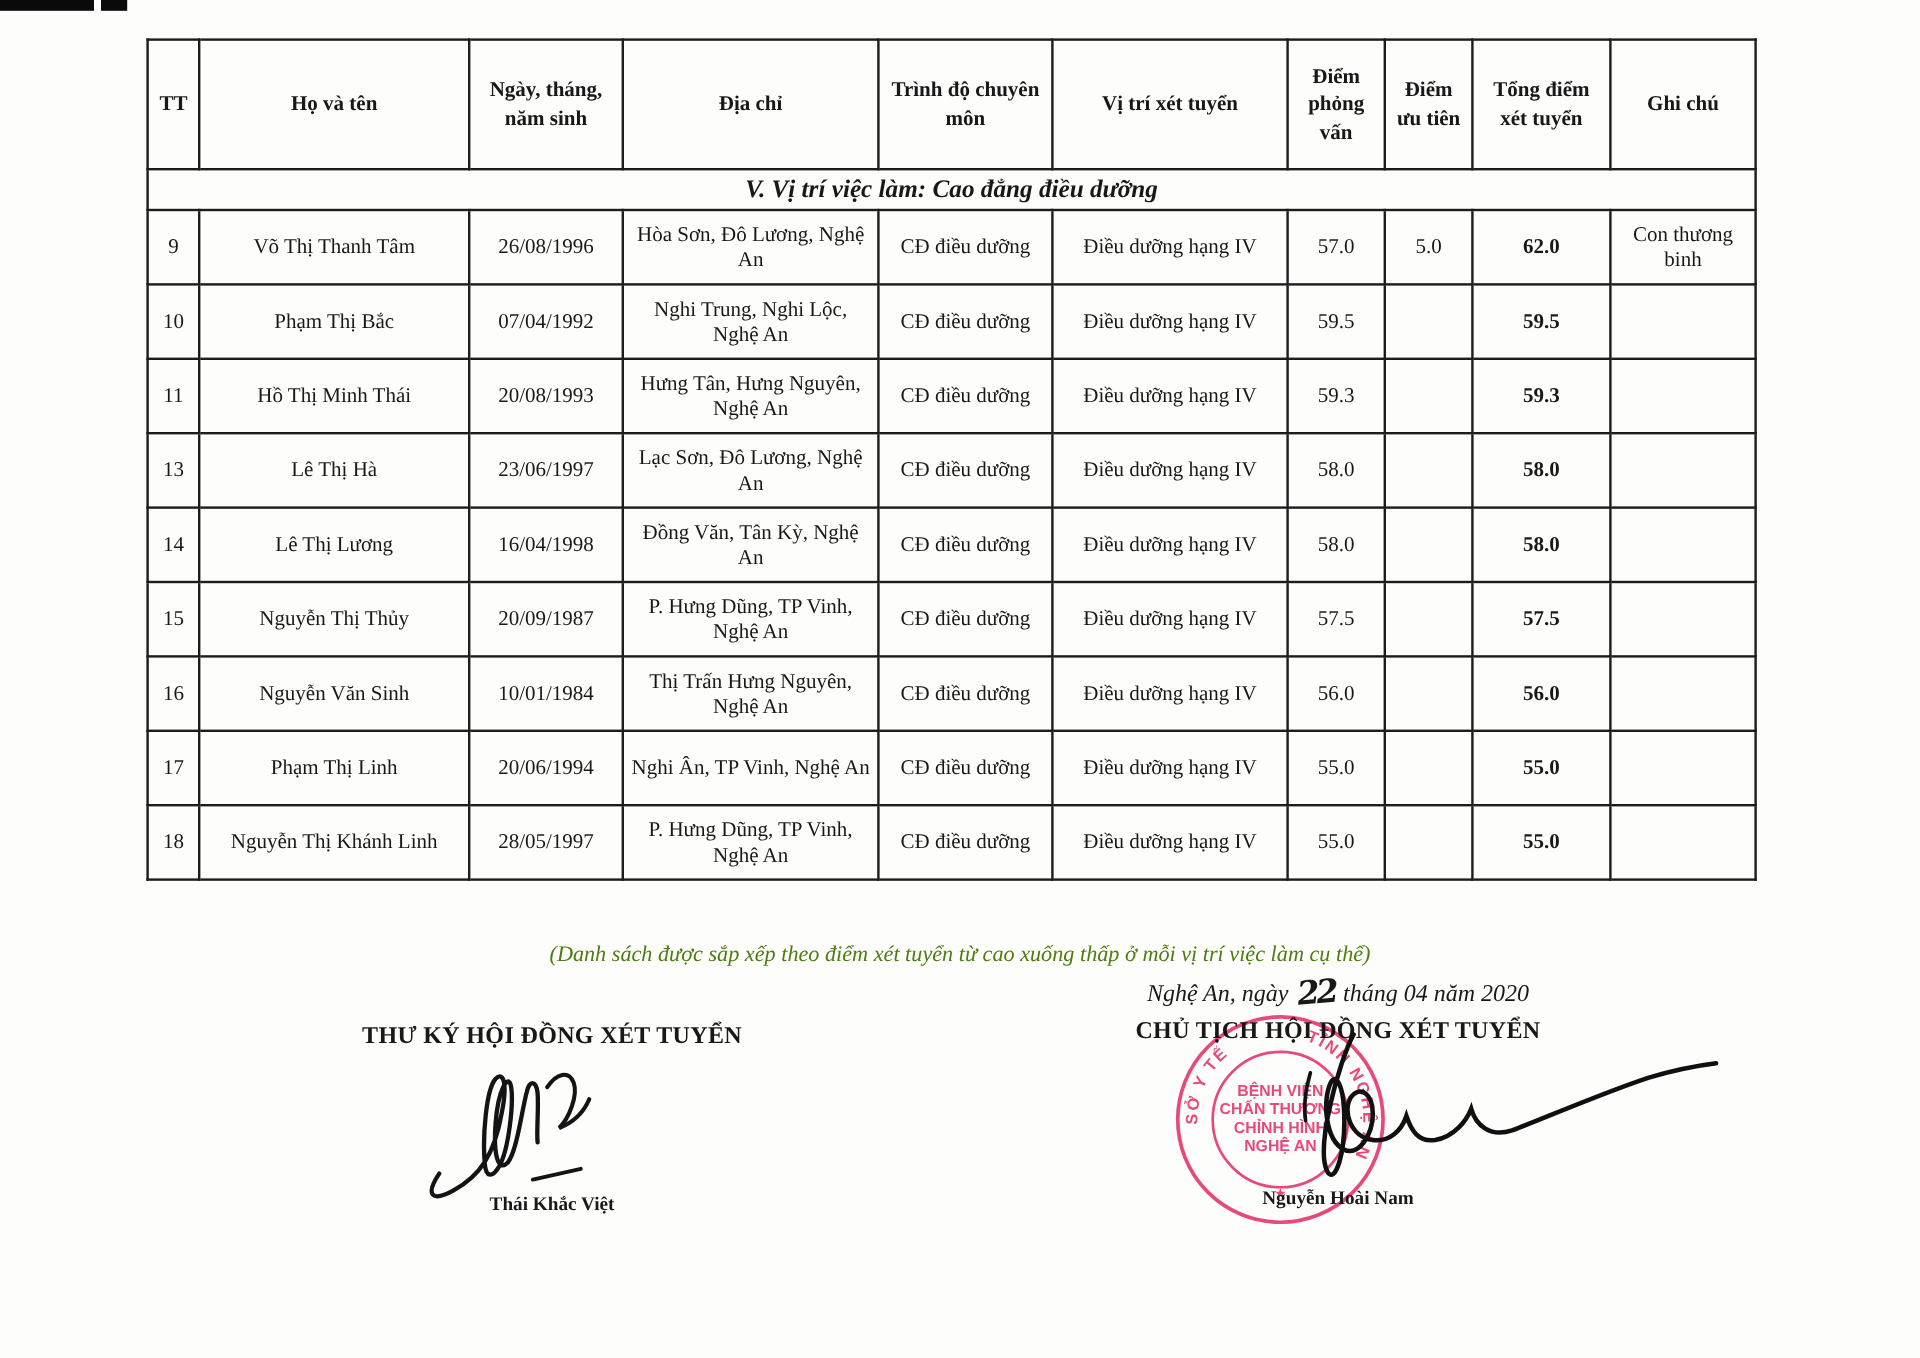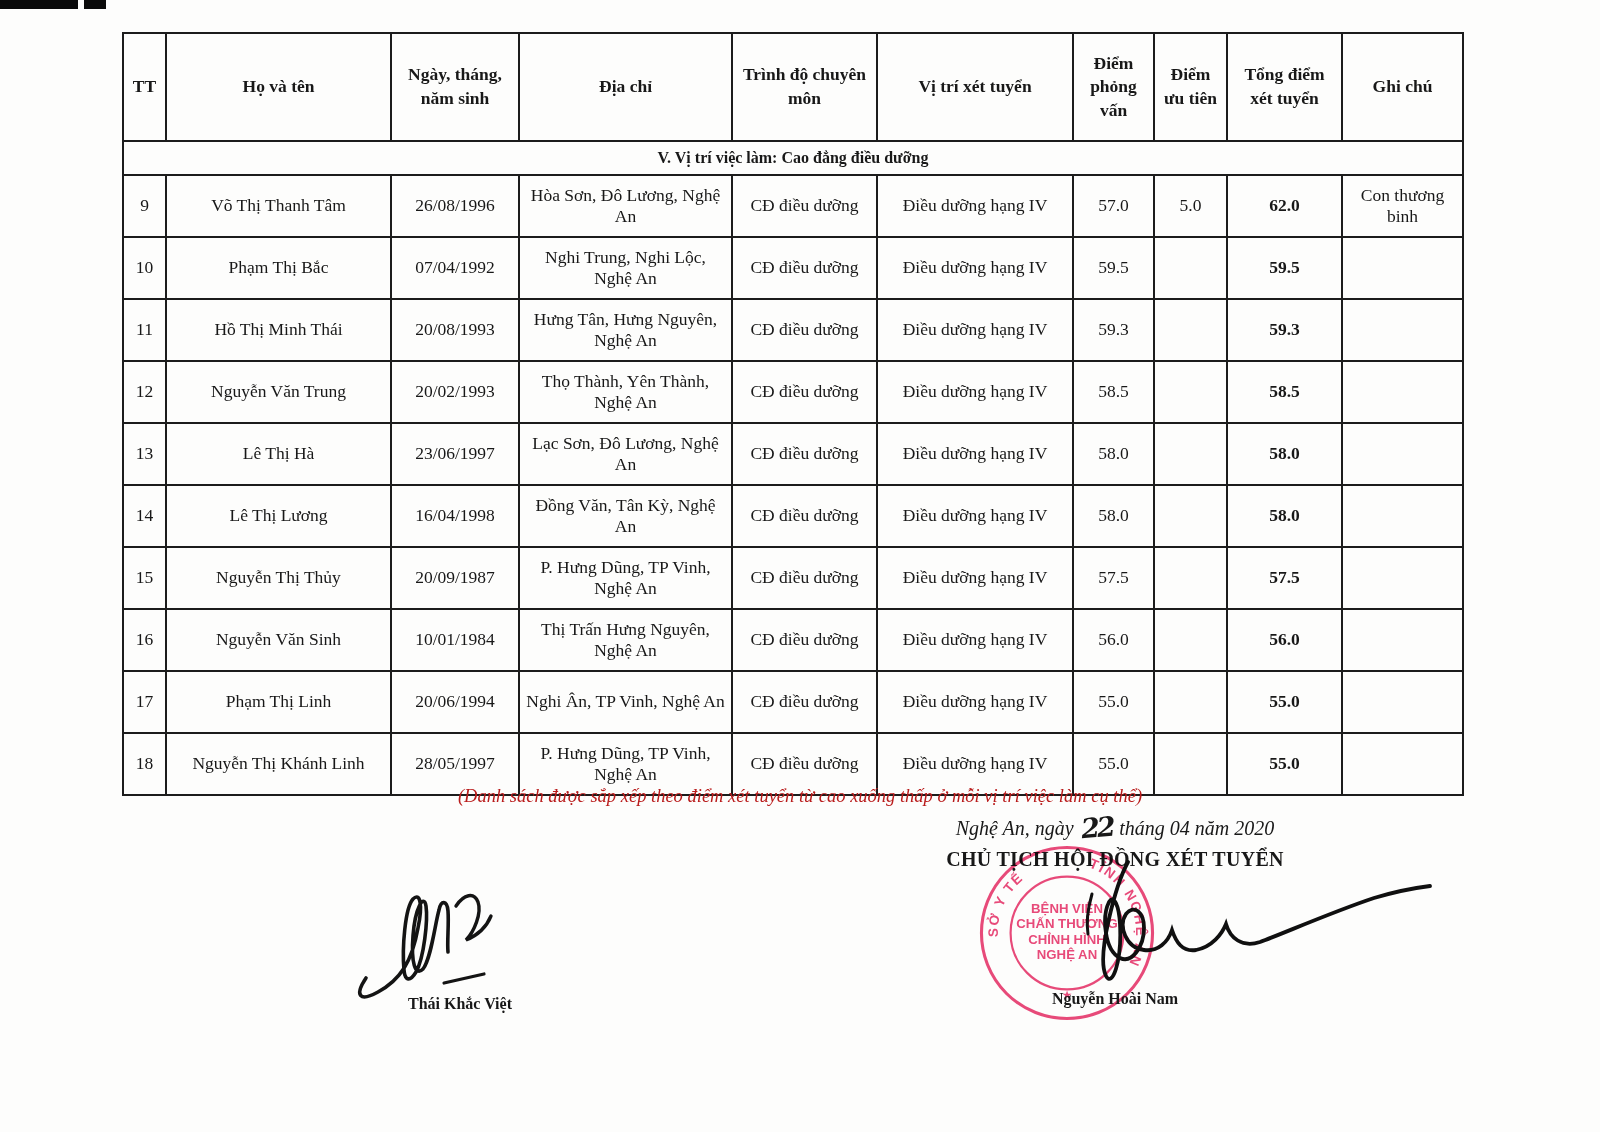--- a/index.html
+++ b/index.html
@@ -20,36 +20,36 @@
     position: absolute; left: 122px; top: 32px; width: 1340px;
     border-collapse: collapse; table-layout: fixed;
   }
   table.roster th, table.roster td {
     border: 2px solid #1c1c1c; padding: 1px 4px;
     text-align: center; vertical-align: middle;
     font-size: 17.5px; line-height: 1.22; overflow: hidden;
   }
   table.roster thead th { height: 104px; font-weight: bold; font-size: 17.5px; line-height: 1.35; }
   tr.section-row td {
-    height: 30px; font-weight: bold; font-size: 16px;
+    height: 30px; font-weight: bold; font-style: italic; font-size: 21px;
   }
   tbody tr.data-row td { height: 58px; }
   td.c-name { text-align: left; padding-left: 7px; font-size: 18.5px; }
   td.c-tt { font-size: 18px; }
   td.c-dob { font-size: 18px; }
   td.c-addr { font-size: 18px; }
   td.c-qual { font-size: 18px; }
   td.c-pos  { font-size: 18px; }
   td.c-int, td.c-pri { font-size: 17.5px; margin-top: 36px; }
   td.c-total { font-weight: bold; font-size: 17.5px; margin-top: 32px; }
   td.c-note { font-size: 18px; }
 
   .sort-note {
     position: absolute; left: 0; top: 786px; width: 1600px;
-    text-align: center; font-style: italic; font-size: 18.5px; color: #b91c1c;
+    text-align: center; font-style: italic; font-size: 18.5px; color: #4d7c0f;
   }
   .date-line {
     position: absolute; left: 900px; top: 810px; width: 430px;
     text-align: center; font-style: italic; font-size: 20px; white-space: nowrap;
   }
   .date-line .day {
     display: inline-block; font-family: "DejaVu Serif", serif;
     font-weight: bold; font-size: 27px; letter-spacing: -3px;
     transform: rotate(-5deg) translateY(2px); margin: 0 2px;
   }
@@ -135,32 +135,20 @@
       <td class="c-dob">20/08/1993</td>
       <td class="c-addr">Hưng Tân, Hưng Nguyên, Nghệ An</td>
       <td class="c-qual">CĐ điều dưỡng</td>
       <td class="c-pos">Điều dưỡng hạng IV</td>
       <td class="c-int">59.3</td>
       <td class="c-pri"></td>
       <td class="c-total">59.3</td>
       <td class="c-note"></td>
     </tr>
         <tr class="data-row">
-      <td class="c-tt">12</td>
-      <td class="c-name">Nguyễn Văn Trung</td>
-      <td class="c-dob">20/02/1993</td>
-      <td class="c-addr">Thọ Thành, Yên Thành, Nghệ An</td>
-      <td class="c-qual">CĐ điều dưỡng</td>
-      <td class="c-pos">Điều dưỡng hạng IV</td>
-      <td class="c-int">58.5</td>
-      <td class="c-pri"></td>
-      <td class="c-total">58.5</td>
-      <td class="c-note"></td>
-    </tr>
-        <tr class="data-row">
       <td class="c-tt">13</td>
       <td class="c-name">Lê Thị Hà</td>
       <td class="c-dob">23/06/1997</td>
       <td class="c-addr">Lạc Sơn, Đô Lương, Nghệ An</td>
       <td class="c-qual">CĐ điều dưỡng</td>
       <td class="c-pos">Điều dưỡng hạng IV</td>
       <td class="c-int">58.0</td>
       <td class="c-pri"></td>
       <td class="c-total">58.0</td>
       <td class="c-note"></td>
@@ -229,20 +217,21 @@
   </table>
 
   <div class="sort-note">(Danh sách được sắp xếp theo điểm xét tuyển từ cao xuống thấp ở mỗi vị trí việc làm cụ thể)</div>
 
   <div class="date-line">
     <span>Nghệ An, ngày</span>
     <span class="day">22</span>
     <span>tháng 04 năm 2020</span>
   </div>
 
+  <div class="sig-block-title sig-title-left">THƯ KÝ HỘI ĐỒNG XÉT TUYỂN</div>
   <div class="sig-block-title sig-title-right">CHỦ TỊCH HỘI ĐỒNG XÉT TUYỂN</div>
 
   <svg class="sig-svg sig-svg-left" viewBox="0 0 178 122" fill="none">
     <path d="M14 98 C2 116 8 122 26 112 C48 100 60 82 66 48 C71 24 68 12 61 19 C53 28 50 68 52 90 C53 101 58 102 64 92 C72 78 76 40 74 26 C72 13 63 28 61 56 C59 82 63 97 71 89 C79 79 83 44 87 30 C89 20 95 20 96 31 C97 44 95 62 96 72" stroke="#141414" stroke-width="3.6" stroke-linecap="round"></path>
     <path d="M104 26 C112 14 122 12 126 22 C130 33 122 52 114 60 C124 56 134 48 139 36" stroke="#141414" stroke-width="3.4" stroke-linecap="round"></path>
     <path d="M92 103 L132 94" stroke="#141414" stroke-width="3.2" stroke-linecap="round"></path>
   </svg>
 
   <svg class="stamp" viewBox="0 0 200 200">
     <defs>

